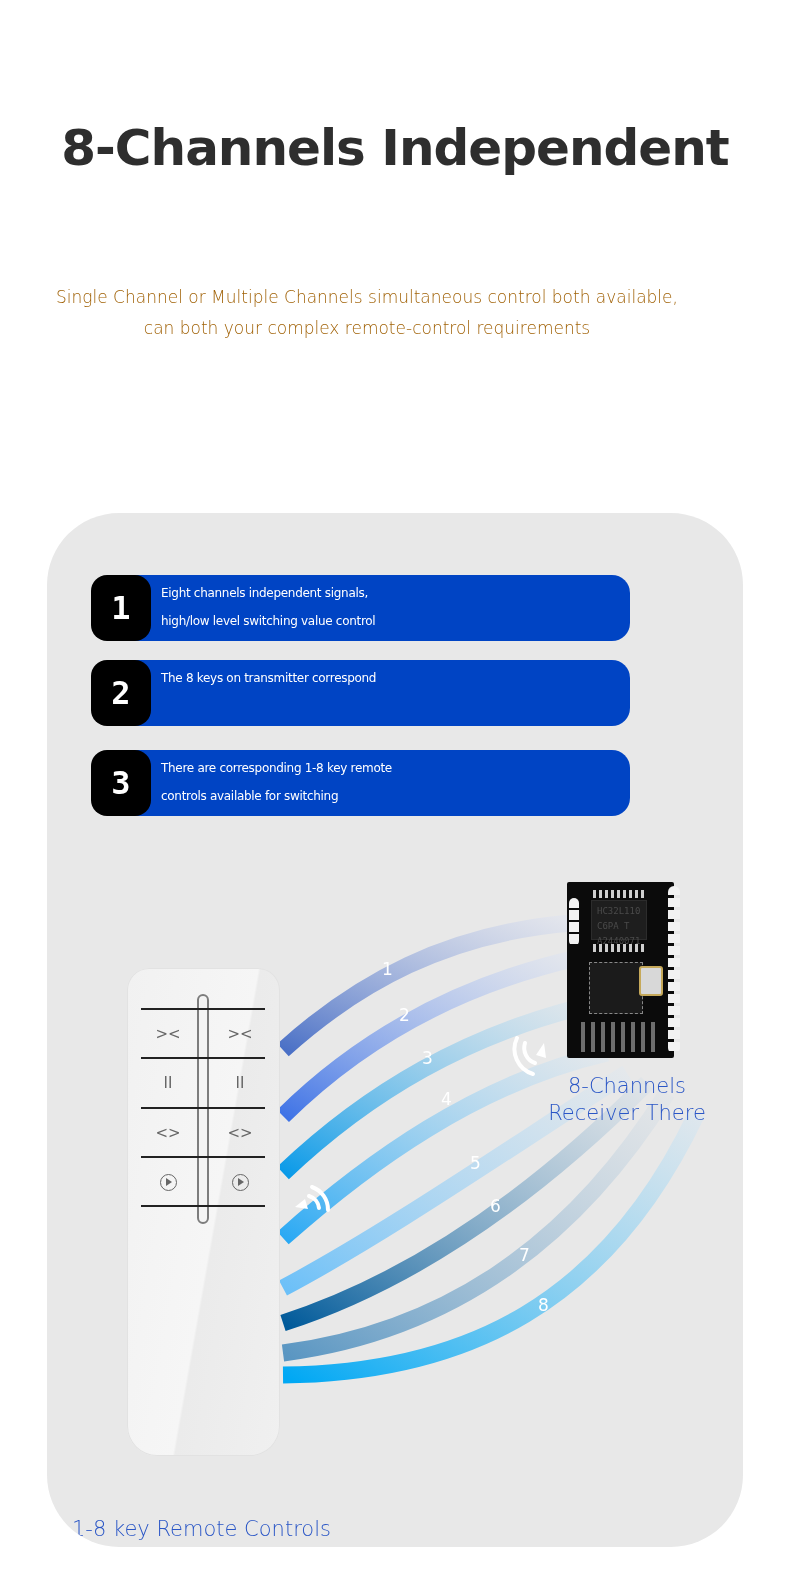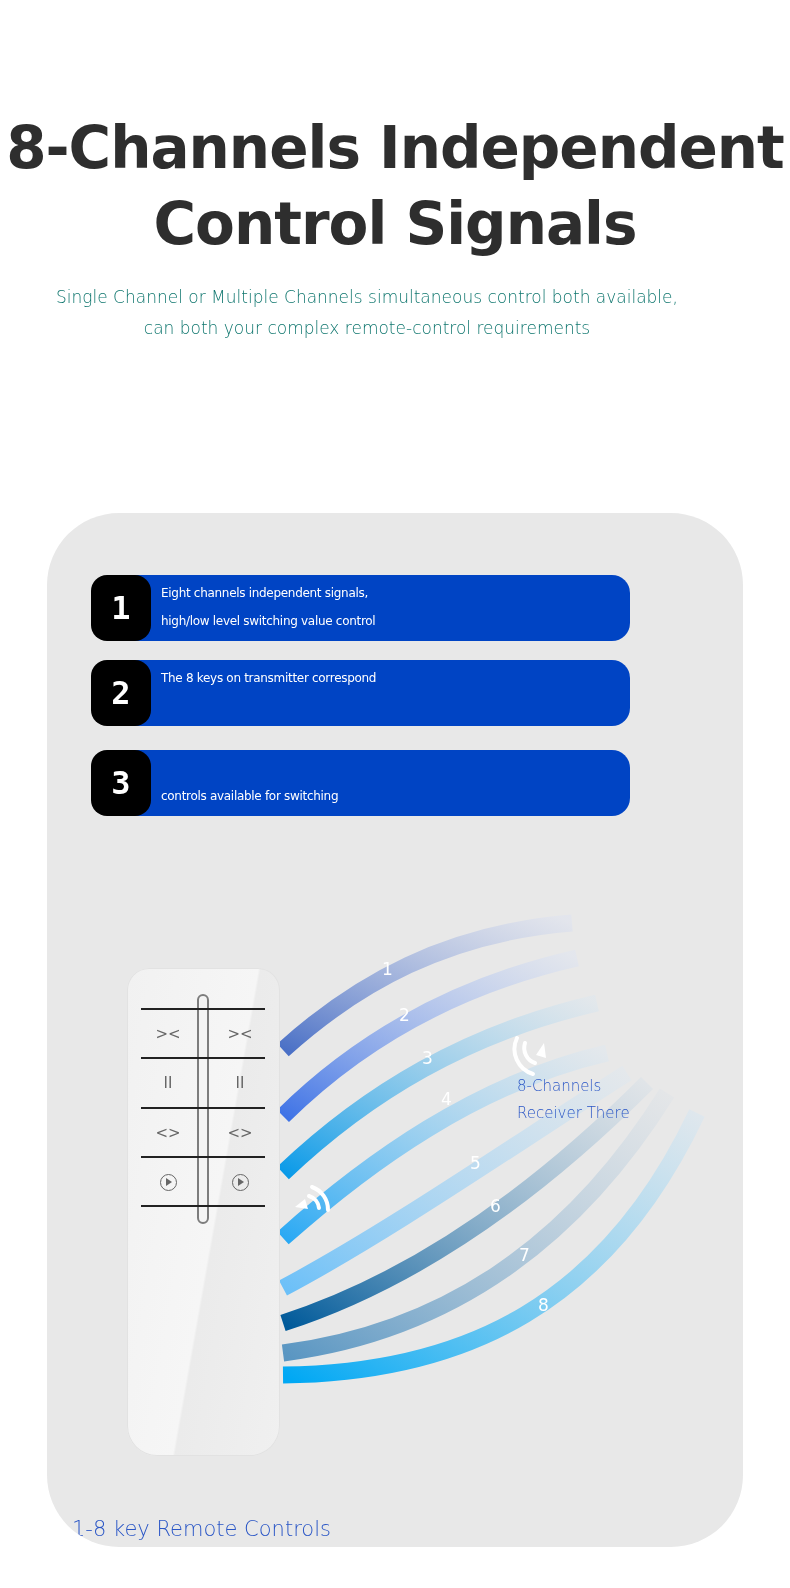--- a/index.html
+++ b/index.html
@@ -2,26 +2,26 @@
 <html><head>
   <meta charset="utf-8">
   <style>
     * { box-sizing: border-box; margin: 0; padding: 0; }
     html, body { width: 790px; height: 1588px; background: #ffffff; overflow: hidden; }
     body { position: relative; font-family: "Liberation Sans", sans-serif; color: #2b2b2b; }
 
     .title {
       position: absolute; left: 0; top: 110px; width: 790px;
       text-align: center; font-family: "DejaVu Sans", sans-serif; font-weight: bold;
-      font-size: 58px; line-height: 76px; color: #2e2e2e; letter-spacing: -1px;
+      font-size: 50px; line-height: 76px; color: #2e2e2e; letter-spacing: -1px;
     }
     .subtitle {
       position: absolute; left: 0; top: 282px; width: 734px;
       text-align: center; font-family: "DejaVu Sans", sans-serif; font-size: 17px;
-      line-height: 31px; color: #0f766e; font-weight: 300;
+      line-height: 31px; color: #a16207; font-weight: 300;
     }
 
     .panel {
       position: absolute; left: 47px; top: 513px; width: 696px; height: 1034px;
       background: #e8e8e8; border-radius: 72px; overflow: hidden;
     }
 
     .feature {
       position: absolute; left: 44px; width: 539px; height: 66px;
     }
@@ -81,37 +81,36 @@
     .chip .pads-r { position: absolute; right: -6px; top: 4px; width: 12px; height: 168px;
       background: repeating-linear-gradient(180deg, #f2f2f2 0 9px, transparent 9px 12px); border-radius: 6px; }
     .chip .pads-l { position: absolute; left: 2px; top: 16px; width: 10px; height: 48px;
       background: repeating-linear-gradient(180deg, #f2f2f2 0 10px, transparent 10px 12px); border-radius: 5px; }
     .chip .pins { position: absolute; left: 26px; width: 52px; height: 8px;
       background: repeating-linear-gradient(90deg, #cfcfcf 0 3px, transparent 3px 6px); }
     .chip .smd { position: absolute; left: 14px; top: 140px; width: 80px; height: 30px;
       background: repeating-linear-gradient(90deg, #bfbfbf 0 4px, #0b0b0b 4px 10px); opacity: .55; }
 
     .label-receiver {
-      position: absolute; left: 470px; top: 560px; width: 220px; text-align: left;
-      color: #2a56c6; font-family: "DejaVu Sans", sans-serif; font-size: 15px; line-height: 27px;
+      position: absolute; left: 470px; top: 560px; width: 220px; text-align: center;
+      color: #2a56c6; font-family: "DejaVu Sans", sans-serif; font-size: 21px; line-height: 27px;
       font-weight: 300;
     }
     .label-remote {
       position: absolute; left: 25px; top: 958px;
       color: #2a56c6; font-family: "DejaVu Sans", sans-serif; font-size: 21px; line-height: 28px;
       font-weight: 300;
       margin-top: 44px;
     }
   </style>
 </head>
 <body>
 
 <h1 class="title">
   <span>8-Channels Independent</span><br>
-  <span>Control Signals</span>
 </h1>
 <p class="subtitle">
   <span>Single Channel or Multiple Channels simultaneous control both available,</span><br>
   <span>can both your complex remote-control requirements</span>
 </p>
 
 <div class="panel">
 
   <div class="feature" style="top:62px;">
     <div class="bar"></div>
@@ -127,21 +126,21 @@
     <div class="badge">2</div>
     <div class="text">
       <span>The 8 keys on transmitter correspond</span><br>
     </div>
   </div>
 
   <div class="feature" style="top:237px;">
     <div class="bar"></div>
     <div class="badge">3</div>
     <div class="text">
-      <br>
+      <span>There are corresponding 1-8 key remote</span><br>
       <span>controls available for switching</span>
     </div>
   </div>
 
   <svg class="waves" width="696" height="1034" viewBox="0 0 696 1034">
     <defs>
       <linearGradient id="g1" x1="0" y1="1" x2="1" y2="0">
           <stop offset="0" stop-color="#4a70c6"></stop>
           <stop offset="1" stop-color="#dfe3ef" stop-opacity="0.6"></stop>
         </linearGradient>
@@ -223,20 +222,34 @@
     <div class="key" style="left:12px; top:141px;">&lt;&gt;</div>
     <div class="key" style="left:84px; top:141px;">&lt;&gt;</div>
     <div class="key" style="left:12px; top:190px;">
         <span class="play"></span>
       </div>
     <div class="key" style="left:84px; top:190px;">
         <span class="play"></span>
       </div>
   </div>
 
+  <div class="chip">
+    <div class="pads-l"></div>
+    <div class="pads-r"></div>
+    <div class="pins" style="top:8px;"></div>
+    <div class="ic1">
+      <span>HC32L110</span>
+      <span>C6PA  T</span>
+      <span>A2440071</span>
+    </div>
+    <div class="pins" style="top:62px;"></div>
+    <div class="ic2"></div>
+    <div class="xtal"></div>
+    <div class="smd"></div>
+  </div>
 
   <div class="label-receiver">
     <span>8-Channels</span><br>
     <span>Receiver There</span>
   </div>
 
   <div class="label-remote">1-8 key Remote Controls</div>
 </div>
 
 </body></html>

